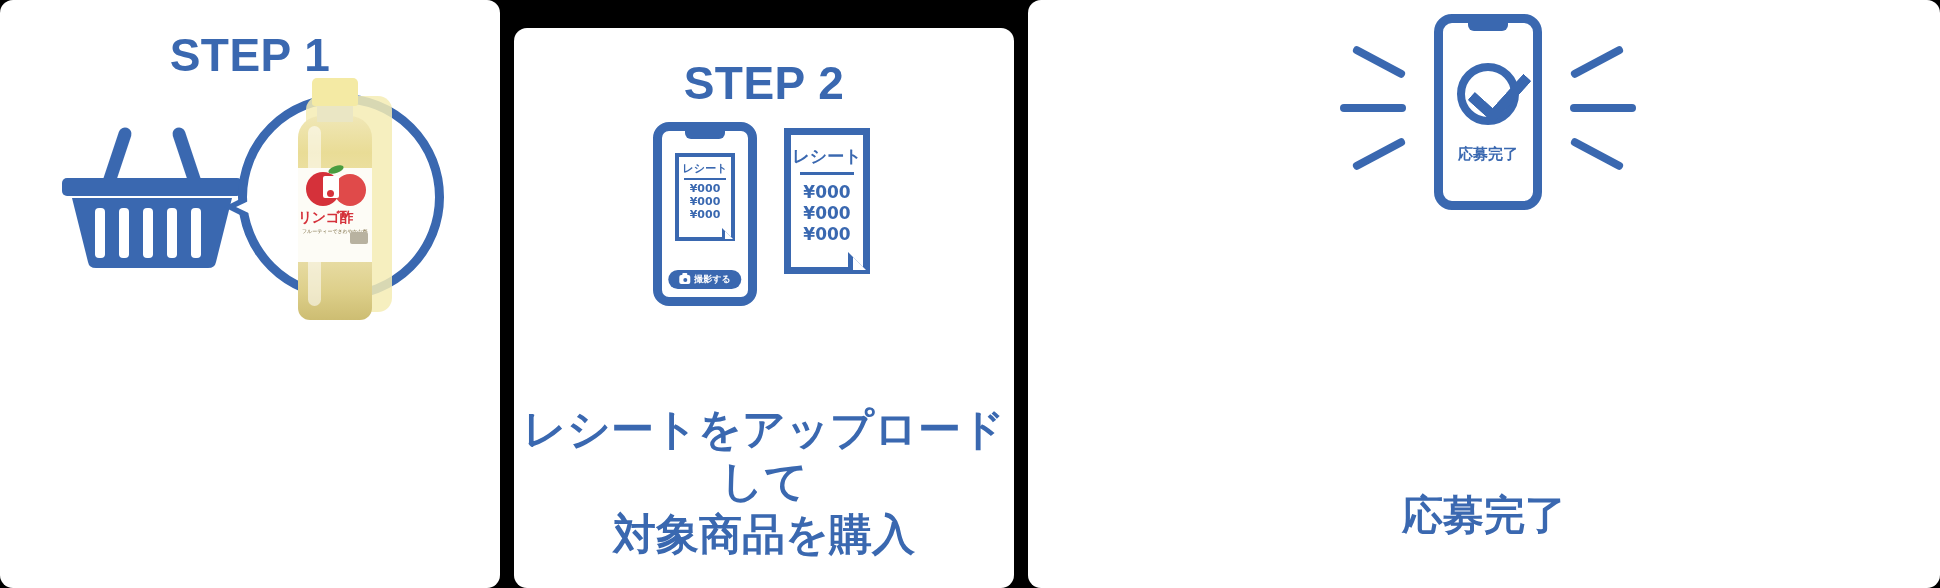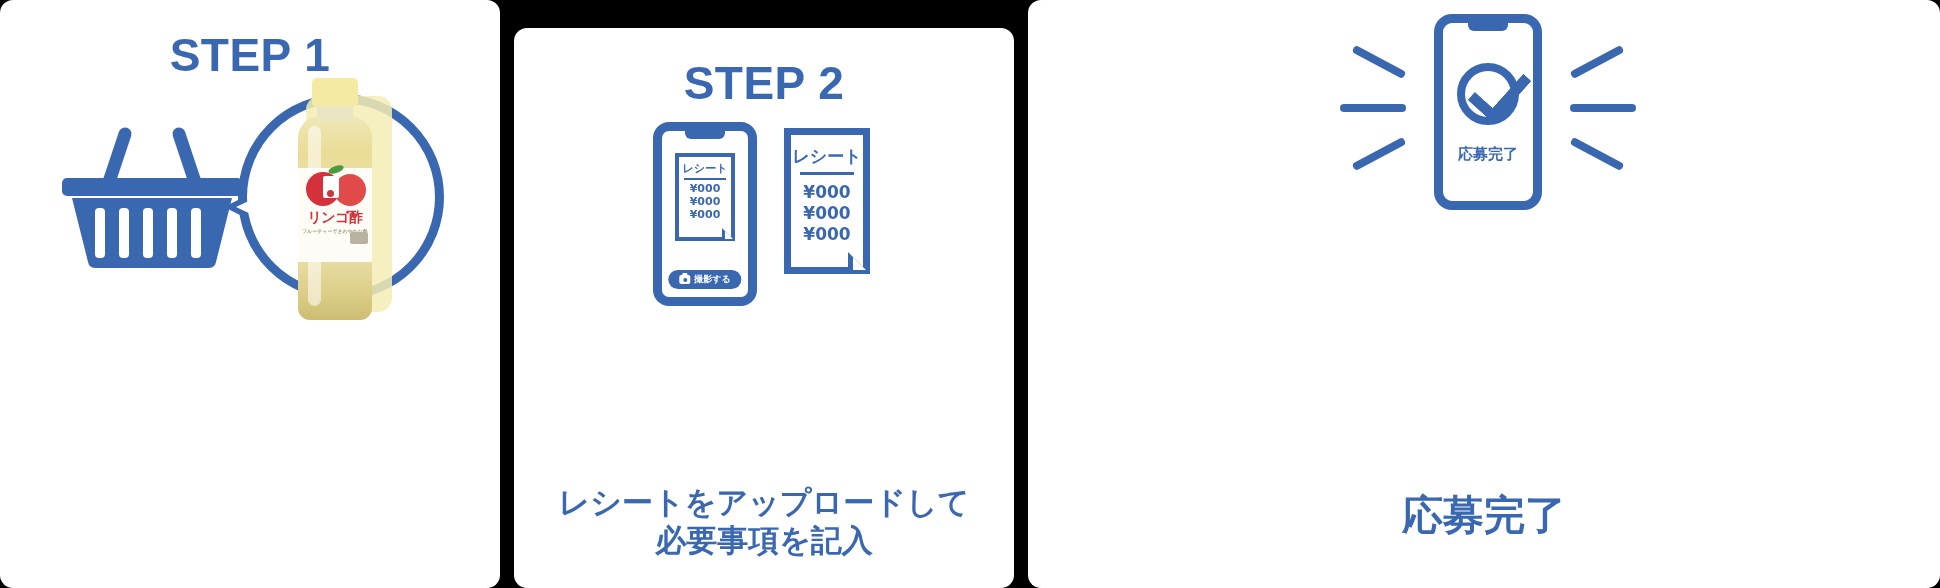--- a/index.html
+++ b/index.html
@@ -43,21 +43,21 @@
   .caption{
     position:absolute;
     left:0;right:0;
     color:#3a68b0;
     font-weight:bold;
     text-align:center;
     font-family:"DejaVu Sans","Liberation Sans",sans-serif;
     line-height:1.22;
   }
   .cap1{bottom:48px;font-size:41px;}
-  .cap2{bottom:28px;font-size:31px;}
+  .cap2{bottom:28px;font-size:43px;}
   .cap3{bottom:48px;font-size:41px;}
 
   
   .s1-wrap{position:absolute;left:0;top:0;width:500px;height:270px;}
   .basket{position:absolute;left:62px;top:38px;}
   .bubble-circle{
     position:absolute;left:238px;top:16px;
     width:206px;height:206px;border-radius:50%;
     border:9px solid #3a68b0;box-sizing:border-box;
     background:#fff;
@@ -103,21 +103,21 @@
     position:absolute;left:10px;top:92px;width:74px;height:94px;
     background:#fdfcf6;
   }
   .apple-a{position:absolute;left:18px;top:96px;width:34px;height:34px;border-radius:50%;background:#d5313a;}
   .apple-b{position:absolute;left:46px;top:98px;width:32px;height:32px;border-radius:50%;background:#e04a4a;}
   .leaf{position:absolute;left:40px;top:90px;width:16px;height:7px;border-radius:50%;background:#4a9c3f;transform:rotate(-20deg);}
   .label-mark{position:absolute;left:35px;top:100px;width:16px;height:22px;background:#ffffff;border-radius:2px;}
   .label-mark:after{content:"";position:absolute;left:4px;top:14px;width:7px;height:7px;border-radius:50%;background:#d5313a;}
   .label-jp{
     position:absolute;left:10px;top:133px;width:74px;
-    text-align:center;color:#d5313a;font-weight:bold;font-size:14px;
+    color:#d5313a;font-weight:bold;font-size:14px;
     font-family:"DejaVu Sans","Liberation Sans",sans-serif;
     letter-spacing:-0.5px;
   }
   .label-sub{
     position:absolute;left:10px;top:152px;width:74px;
     text-align:center;color:#7a6a40;font-size:5px;line-height:1.5;
     font-family:"DejaVu Sans","Liberation Sans",sans-serif;
   }
   .label-badge{
     position:absolute;left:62px;top:156px;width:18px;height:12px;
@@ -304,21 +304,21 @@
           <div class="rcpt-big-amt">¥000</div>
           <div class="rcpt-big-fold"></div>
           <div class="rcpt-big-fold2"></div>
         </div>
 
       </div>
     </div>
 
     <div class="caption cap2">
       <div>レシートをアップロードして</div>
-      <div>必要事項を記入</div>
+      <div>対象商品を購入</div>
     </div>
   </div>
 
   <div class="step-card card-3">
 
     <div class="art">
       <div class="s3-wrap">
         <div class="ray ray-l1"></div>
         <div class="ray ray-l2"></div>
         <div class="ray ray-l3"></div>

